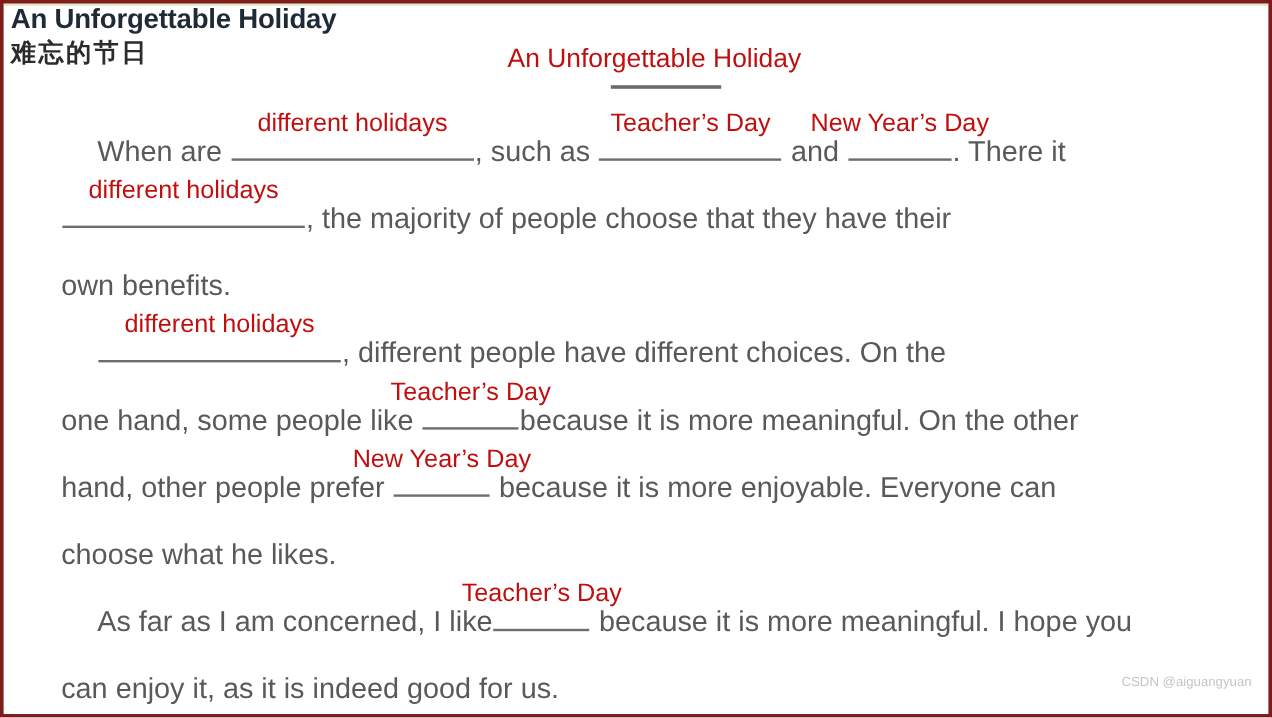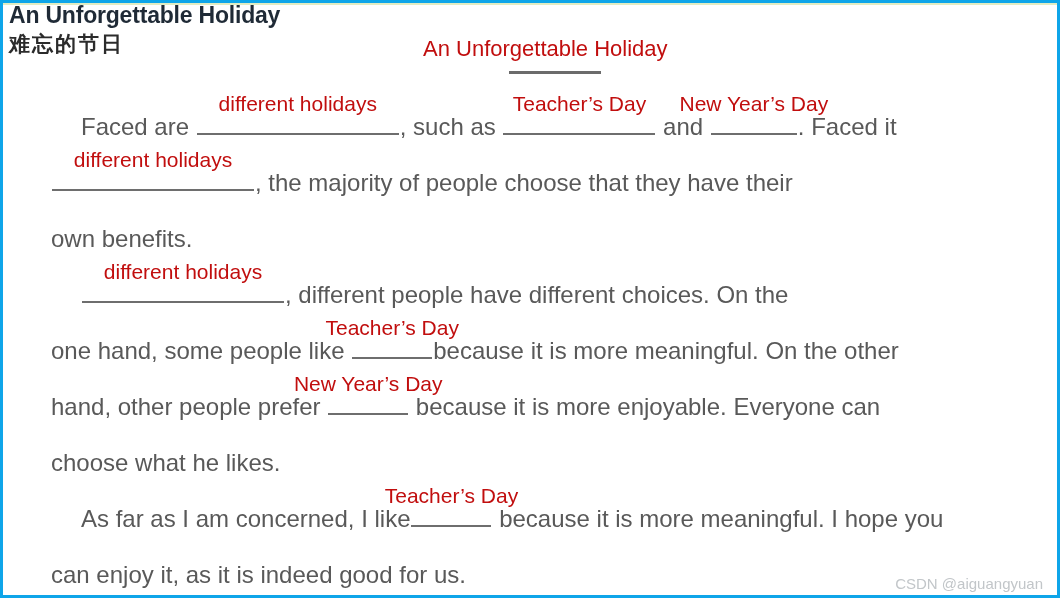--- a/index.html
+++ b/index.html
@@ -10,21 +10,21 @@
   body {
     font-family: "Liberation Sans", sans-serif;
   }
 
   #slide {
     position: relative;
     width: 1060px;
     height: 598px;
     box-sizing: border-box;
     background: #ffffff;
-    border: 3px solid #0ea5e9;
+    border: 3px solid #7f1d1d;
     overflow: hidden;
   }
 
   
   .top-hairline {
     position: absolute;
     top: 0; left: 0; right: 0;
     height: 2px;
     background: #c9dd8f;
     opacity: .55;
@@ -111,43 +111,43 @@
     color: #C10E0E;
     font-size: 21px;
     line-height: 21px;
     white-space: nowrap;
   }
 
   
   .watermark {
     position: absolute;
     right: 14px;
-    bottom: 3px;
-    font-size: 15px;
+    bottom: 20px;
+    font-size: 11px;
     color: #c2c6c9;
     white-space: nowrap;
   }
 </style>
 </head>
 <body>
 
 <div id="slide">
 
   <div class="top-hairline"></div>
 
   <div class="title-block">
     <div class="title-en">An Unforgettable Holiday</div>
     <div class="title-zh">难忘的节日</div>
   </div>
 
   <div class="essay-title">An Unforgettable Holiday</div>
   <div class="essay-title-blank"></div>
 
   <div class="body-text" id="body-text">
-      <div class="line indent"><span>Faced are </span><span class="blank b-long"><span class="ans">different holidays</span></span><span>, such as </span><span class="blank b-mid"><span class="ans">Teacher’s Day</span></span><span> and </span><span class="blank b-short"><span class="ans">New Year’s Day</span></span><span>. Faced it</span></div>
+      <div class="line indent"><span>When are </span><span class="blank b-long"><span class="ans">different holidays</span></span><span>, such as </span><span class="blank b-mid"><span class="ans">Teacher’s Day</span></span><span> and </span><span class="blank b-short"><span class="ans">New Year’s Day</span></span><span>. There it</span></div>
       <div class="line"><span class="blank b-long"><span class="ans">different holidays</span></span><span>, the majority of people choose that they have their</span></div>
       <div class="line"><span>own benefits.</span></div>
       <div class="line indent"><span class="blank b-long"><span class="ans">different holidays</span></span><span>, different people have different choices. On the</span></div>
       <div class="line"><span>one hand, some people like </span><span class="blank b-xshort"><span class="ans">Teacher’s Day</span></span><span>because it is more meaningful. On the other</span></div>
       <div class="line"><span>hand, other people prefer </span><span class="blank b-xshort"><span class="ans">New Year’s Day</span></span><span> because it is more enjoyable. Everyone can</span></div>
       <div class="line"><span>choose what he likes.</span></div>
       <div class="line indent"><span>As far as I am concerned, I like</span><span class="blank b-xshort"><span class="ans">Teacher’s Day</span></span><span> because it is more meaningful. I hope you</span></div>
       <div class="line"><span>can enjoy it, as it is indeed good for us.</span></div>
     </div>
 

